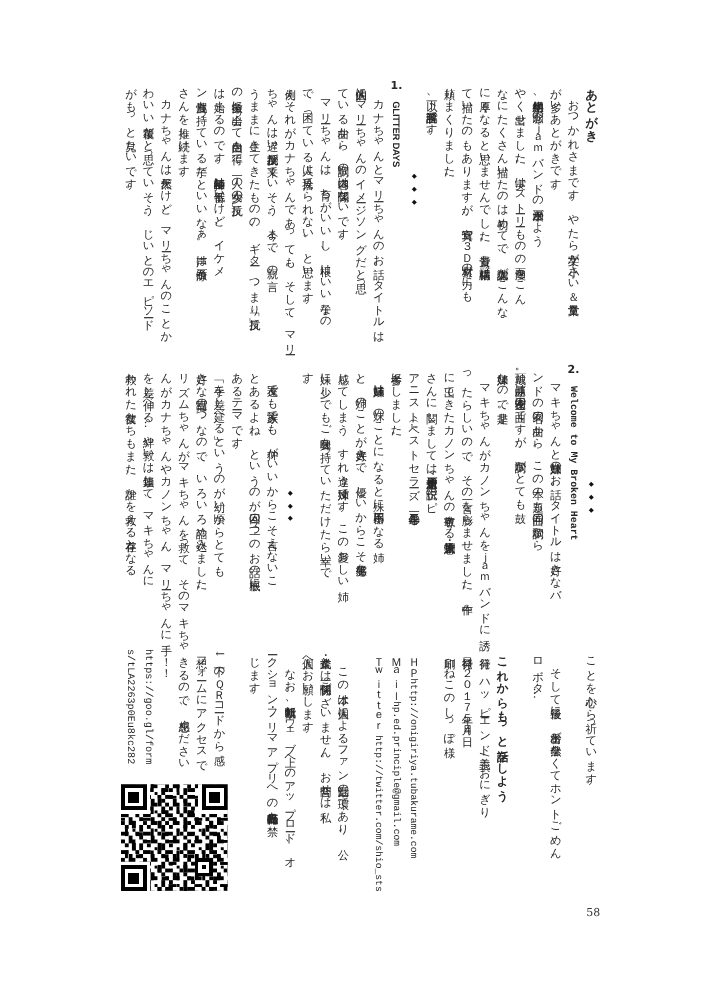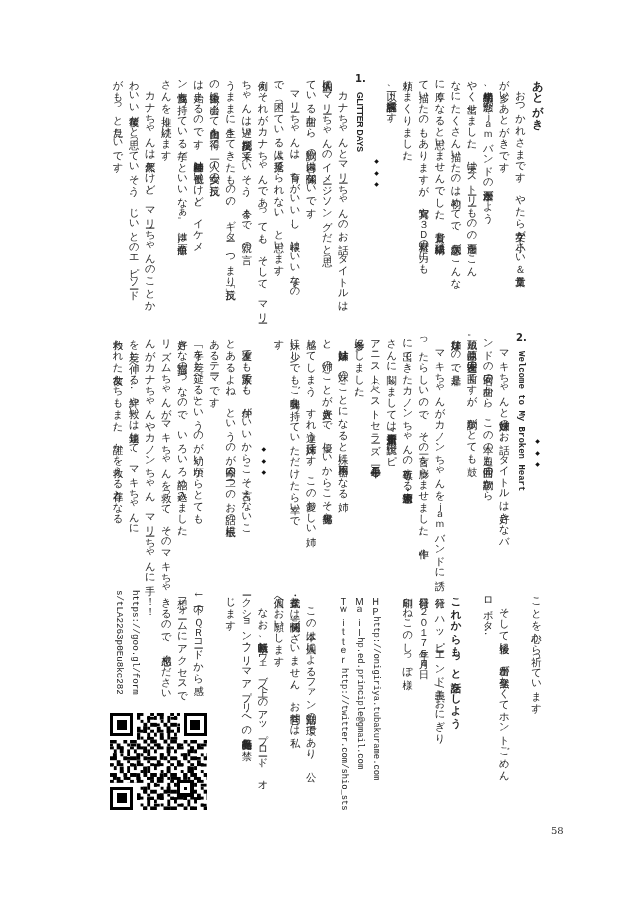--- a/index.html
+++ b/index.html
@@ -38,21 +38,21 @@
     font-size:9px;
   }
   .sep { font-size:6px; letter-spacing:4.5px; color:#111; }
   .lbl { margin-inline-end:10.3px; }
   .lbl2 { margin-inline-end:20.6px; }
   .lbl-link { margin-inline-end:6px; }
   .mono { font-family:"Liberation Mono", monospace; font-size:8.8px; }
   .mono-url { font-family:"Liberation Mono", monospace; font-size:9.2px; }
   .qr { position:absolute; left:110px; top:713px; width:97px; height:97px; }
   .page-num {
-    position:absolute; left:551px; top:825px;
+    position:absolute; left:533px; top:825px;
     font-size:10px; color:#333;
     font-family:"DejaVu Serif", serif;
     text-align:center;
   }
 </style>
 </head>
 <body>
 
 <div class="tier tier-top">
   <div class="col heading">あとがき</div>

